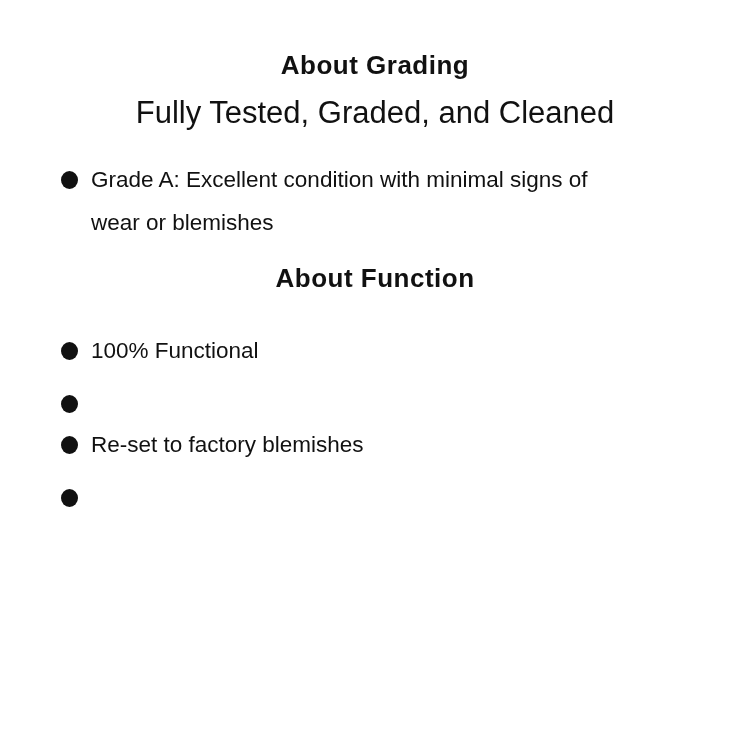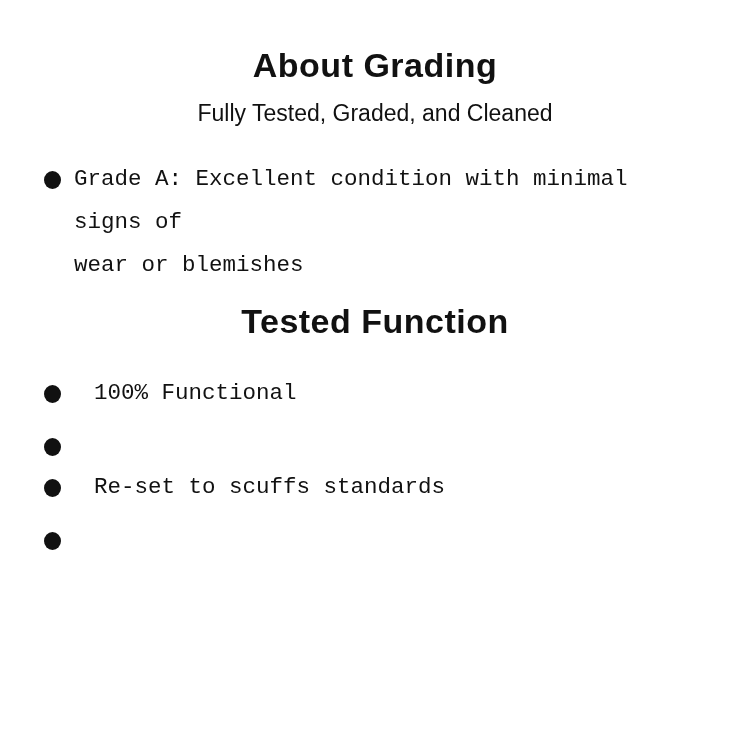--- a/index.html
+++ b/index.html
@@ -13,54 +13,52 @@
     height: 750px;
     background: #ffffff;
     color: #111111;
     font-family: "Liberation Sans", sans-serif;
     box-sizing: border-box;
     padding-top: 50px;
     overflow: hidden;
   }
   .section-title {
     text-align: center;
-    font-size: 34px;
+    font-size: 26px;
     font-weight: bold;
     line-height: 30px;
     letter-spacing: 0.5px;
   }
   .section-subtitle {
     text-align: center;
-    font-size: 23px;
+    font-size: 31px;
     font-weight: normal;
     line-height: 30px;
     margin-top: 18px;
   }
   .bullet-list {
     margin: 0;
-    padding: 0 0 0 44px;
+    padding: 0 0 0 61px;
     list-style: none;
-    font-family: Liberation Mono, monospace;
   }
   .grading-list {
     margin-top: 30px;
   }
   .function-list {
     margin-top: 36px;
   }
   .bullet-item {
     display: flex;
     align-items: flex-start;
   }
   .grading-list .bullet-item {
     margin-bottom: 0;
   }
   .function-list .bullet-item {
     margin-bottom: 10px;
-    gap: 20px;
   }
   .bullet-dot {
     flex: none;
     width: 17px;
     height: 18px;
     border-radius: 50%;
     background: #111111;
     margin-top: 13px;
     margin-right: 13px;
   }
@@ -86,33 +84,33 @@
     <ul class="bullet-list grading-list">
       <li class="bullet-item">
         <span class="bullet-dot"></span>
         <span class="bullet-text">Grade A: Excellent condition with minimal signs of
 wear or blemishes</span>
       </li>
     </ul>
   </div>
 
   <div>
-    <div class="section-title function-heading">Tested Function</div>
+    <div class="section-title function-heading">About Function</div>
 
     <ul class="bullet-list function-list">
       <li class="bullet-item">
         <span class="bullet-dot"></span>
         <span class="bullet-text">100% Functional</span>
       </li>
       <li class="bullet-item">
         <span class="bullet-dot"></span>
       </li>
       <li class="bullet-item">
         <span class="bullet-dot"></span>
-        <span class="bullet-text">Re-set to scuffs standards</span>
+        <span class="bullet-text">Re-set to factory blemishes</span>
       </li>
       <li class="bullet-item">
         <span class="bullet-dot"></span>
       </li>
     </ul>
   </div>
 
 </div>
 
 </body></html>

